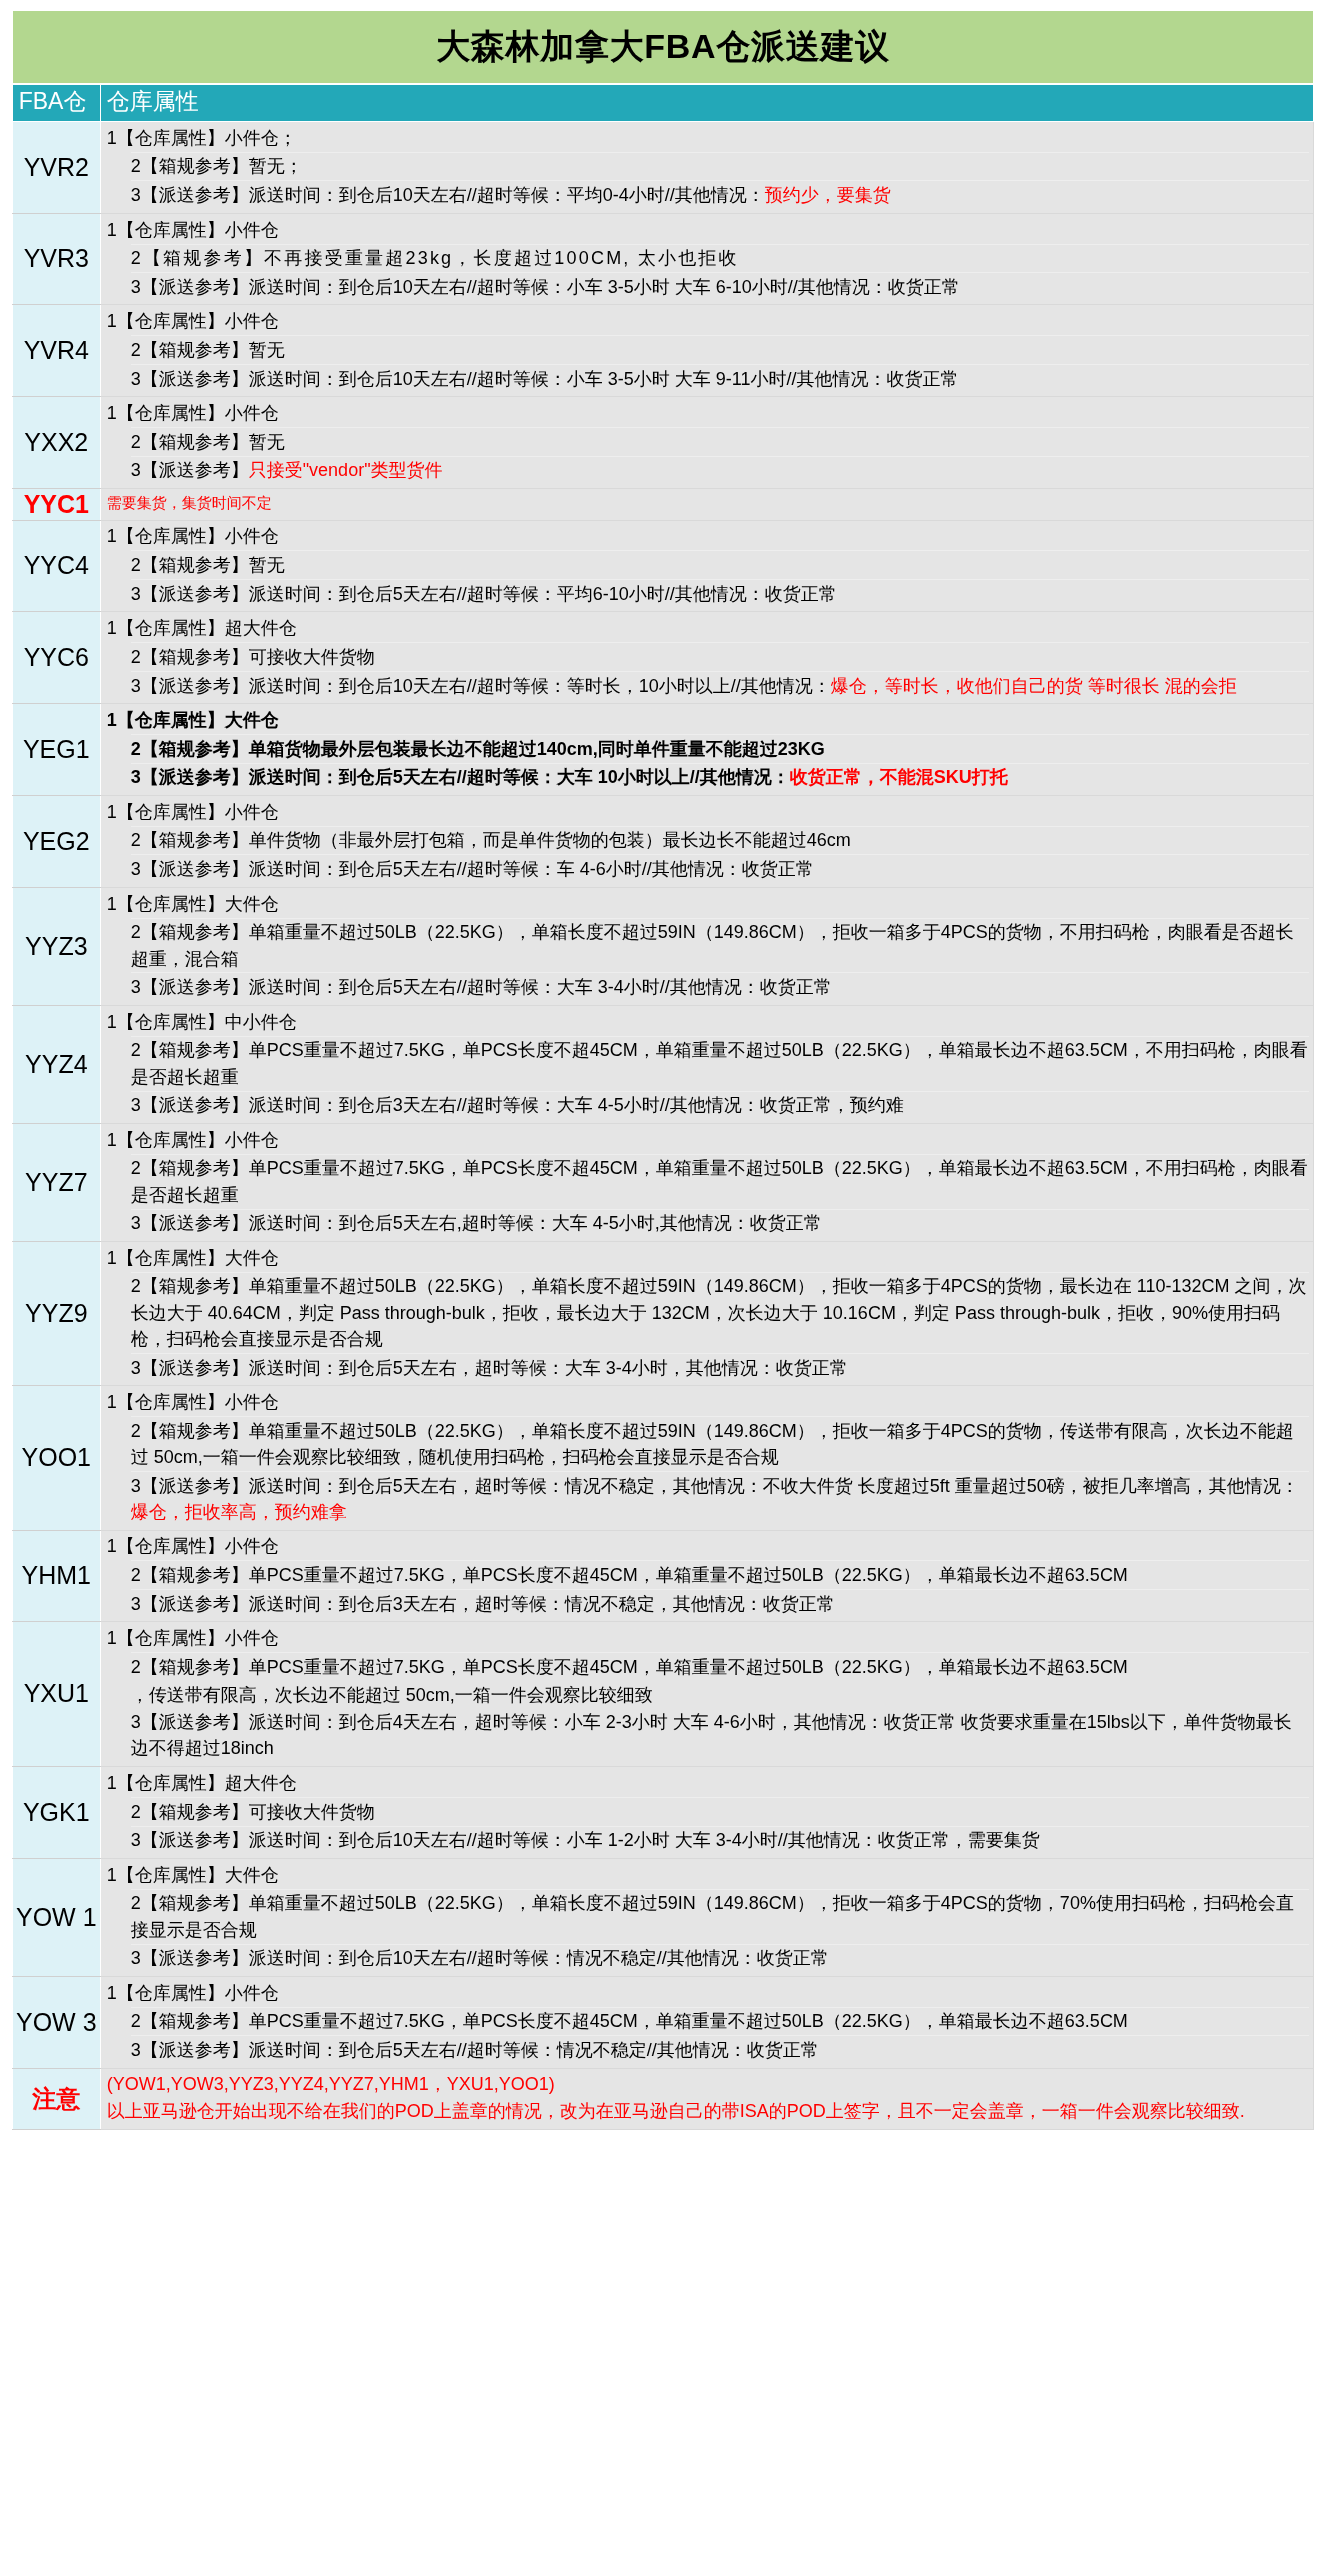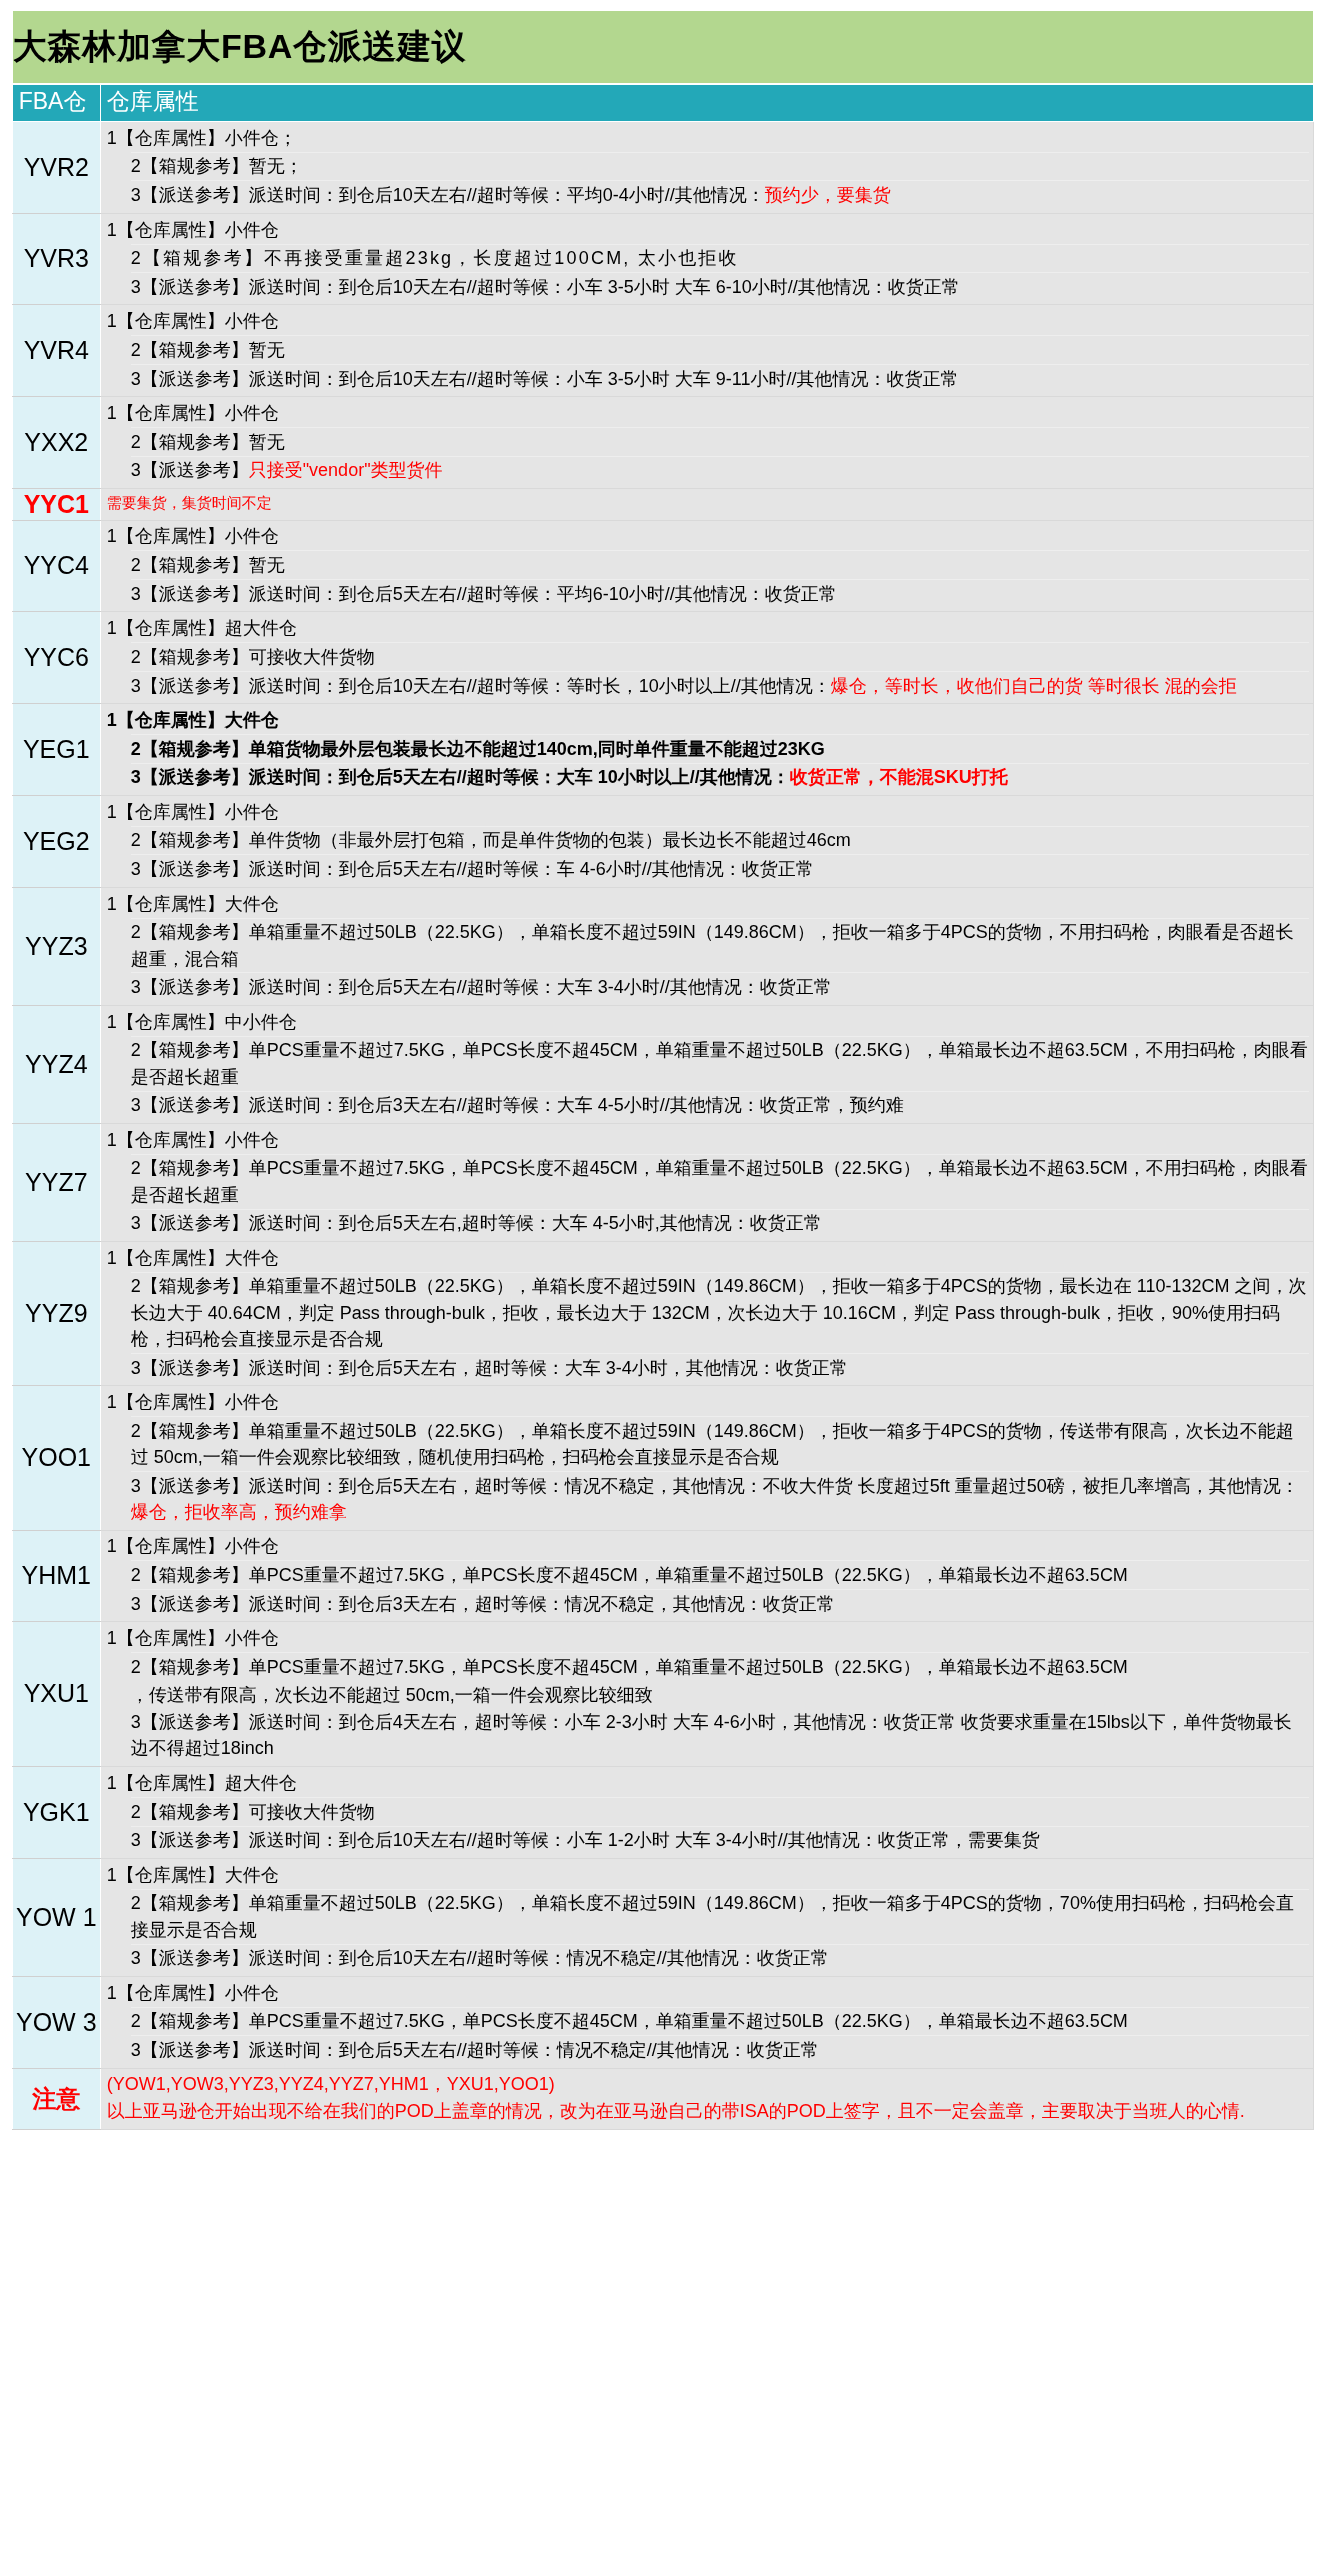--- a/index.html
+++ b/index.html
@@ -10,21 +10,21 @@
     font-family:"Liberation Sans","DejaVu Sans",sans-serif;
     color:#000;
   }
   .page { width:1326px; padding:10.3px 11.8px 20.6px 11.8px; }
 
   .title-bar {
     background:#b3d78f;
     height:74px;
     display:flex;
     align-items:center;
-    justify-content:flex-start;
+    justify-content:center;
     border:0.7px solid #ffffff;
   }
   .title-bar .title {
     font-size:34px;
     font-weight:bold;
     letter-spacing:0.7px;
     color:#000;
   }
 
   table.grid { width:100%; border-collapse:collapse; table-layout:fixed; }
@@ -251,20 +251,20 @@
           <td class="body">
             <div class="ln">1【仓库属性】小件仓</div>
             <div class="ln">2【箱规参考】单PCS重量不超过7.5KG，单PCS长度不超45CM，单箱重量不超过50LB（22.5KG），单箱最长边不超63.5CM</div>
             <div class="ln">3【派送参考】派送时间：到仓后5天左右//超时等候：情况不稳定//其他情况：收货正常</div>
           </td>
         </tr>
         <tr>
           <td class="code"><span class="note-code">注意</span></td>
           <td class="body">
             <div class="note-body">(YOW1,YOW3,YYZ3,YYZ4,YYZ7,YHM1，YXU1,YOO1)</div>
-            <div class="note-body">以上亚马逊仓开始出现不给在我们的POD上盖章的情况，改为在亚马逊自己的带ISA的POD上签字，且不一定会盖章，主要取决于当班人的心情.</div>
+            <div class="note-body">以上亚马逊仓开始出现不给在我们的POD上盖章的情况，改为在亚马逊自己的带ISA的POD上签字，且不一定会盖章，一箱一件会观察比较细致.</div>
           </td>
         </tr>
       </tbody>
   </table>
 
 </div>
 
 
 </body></html>

